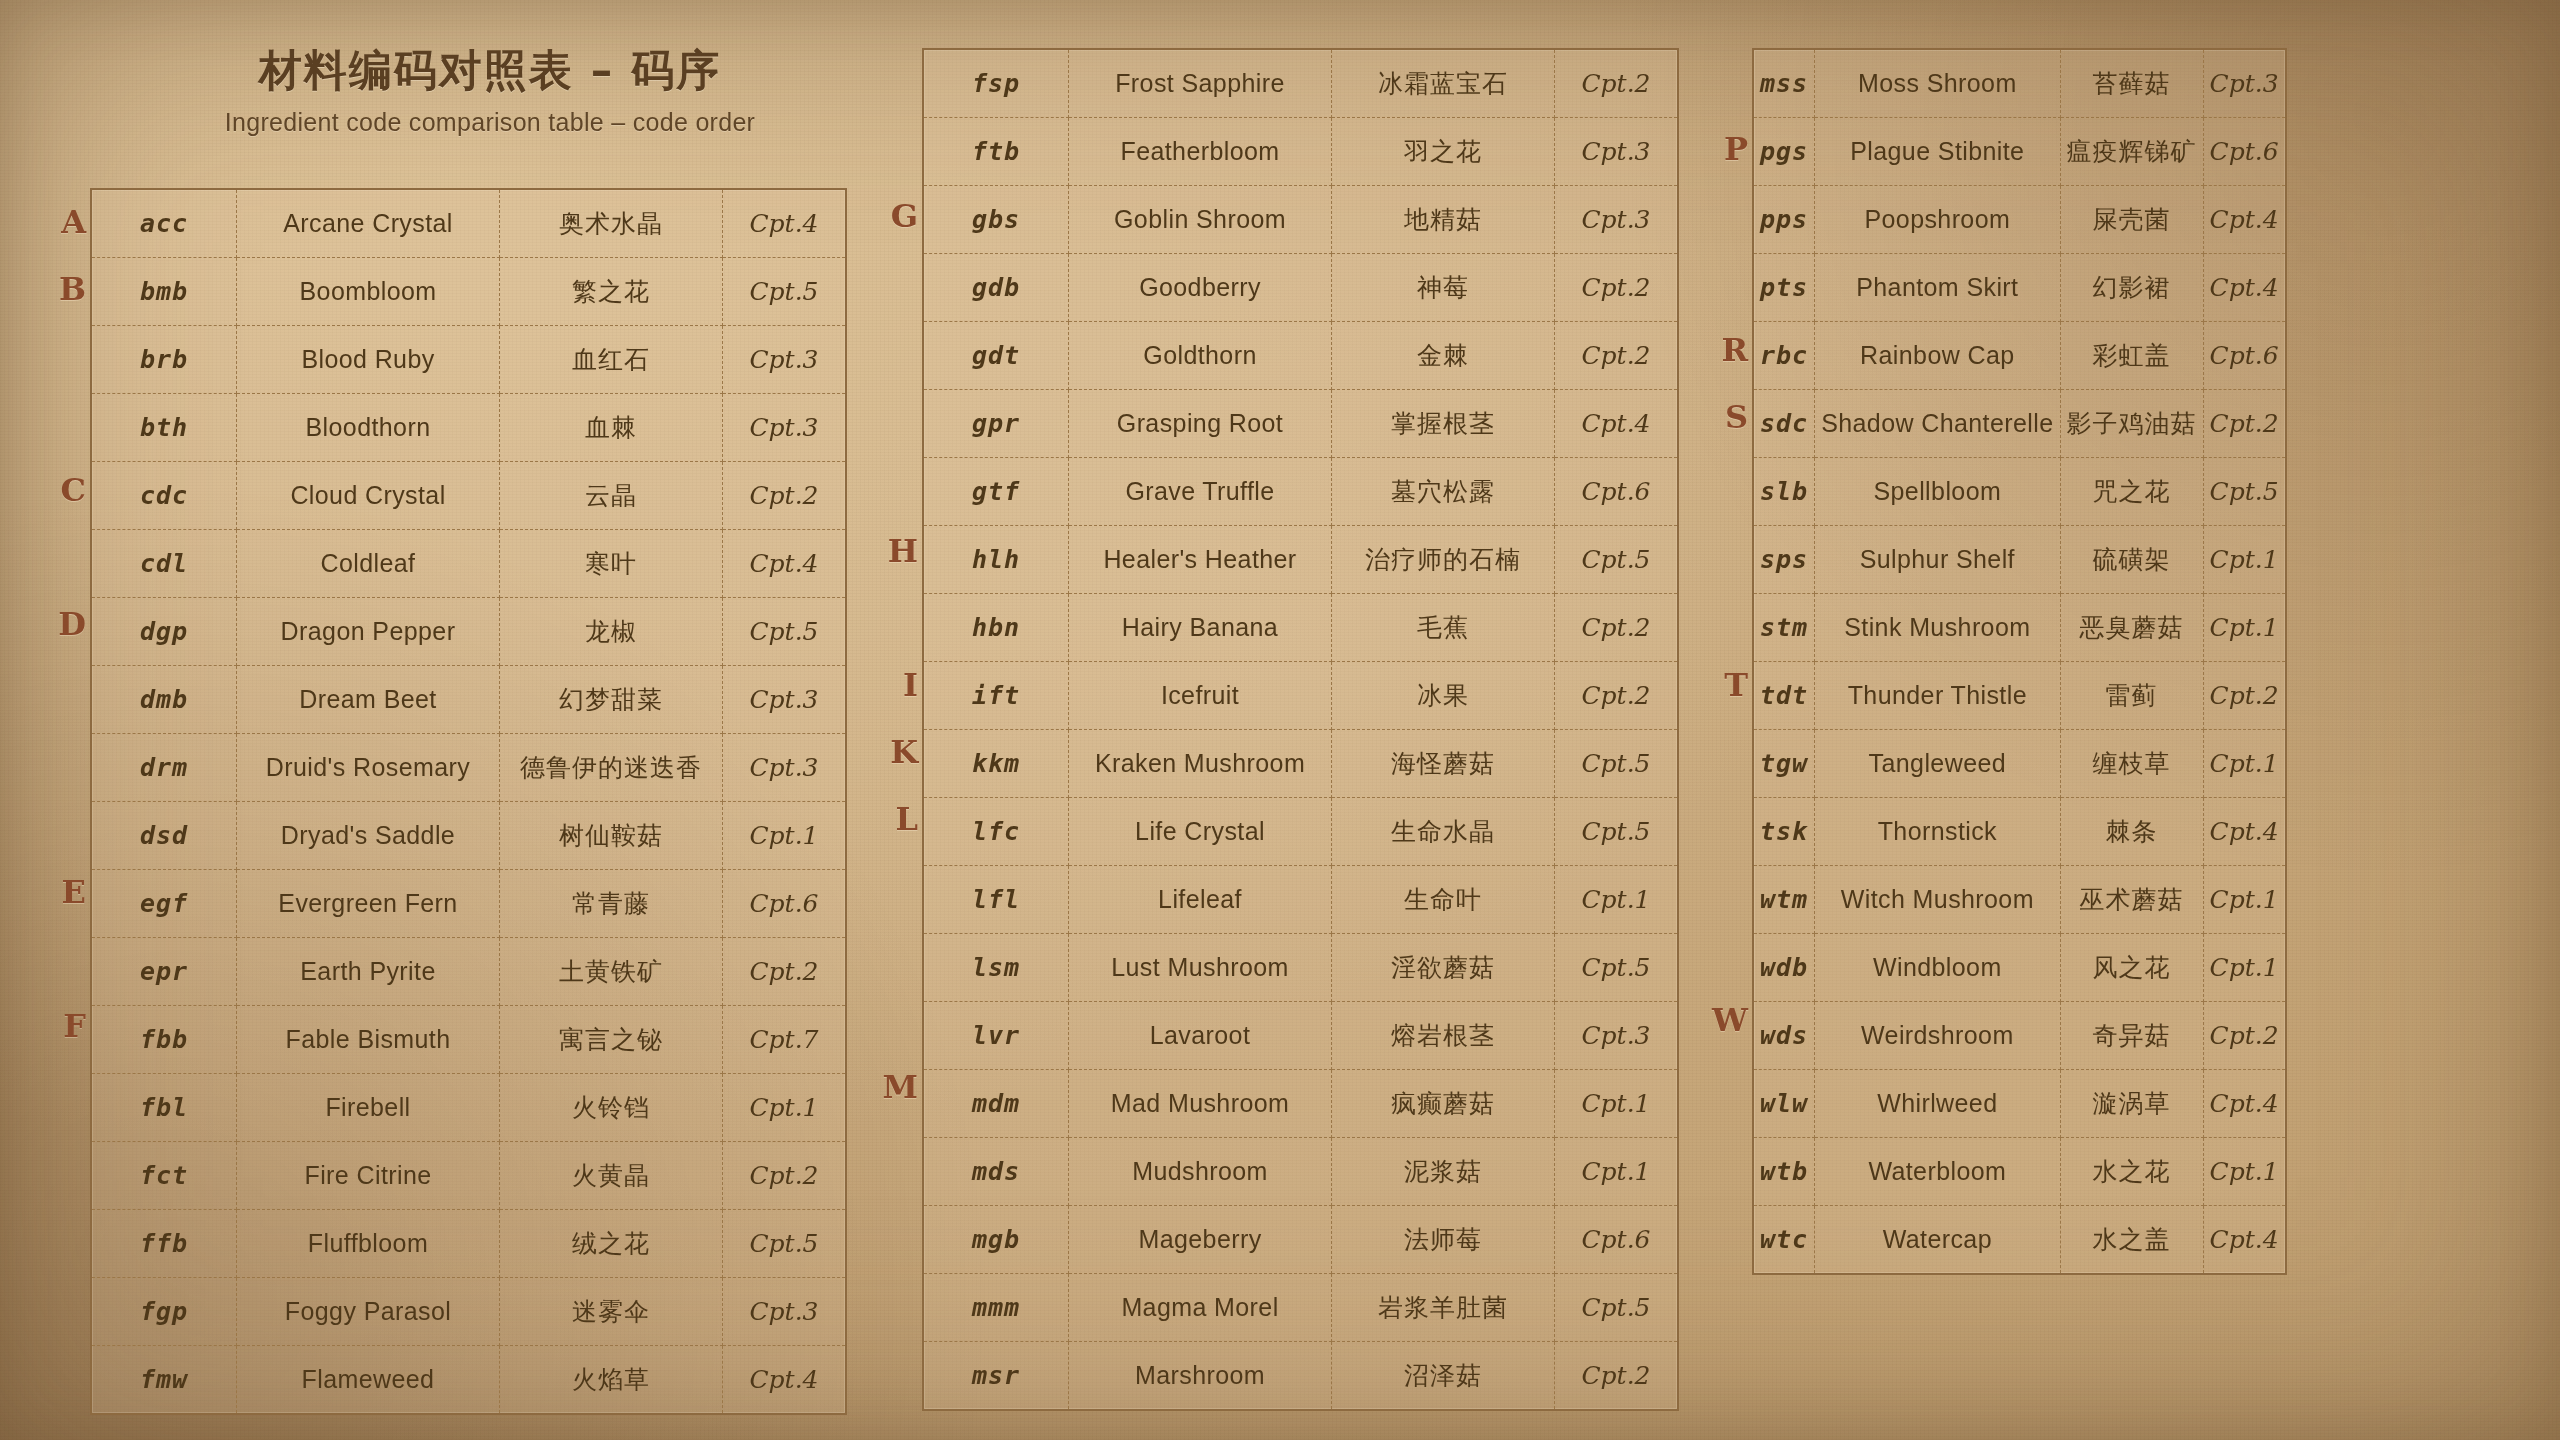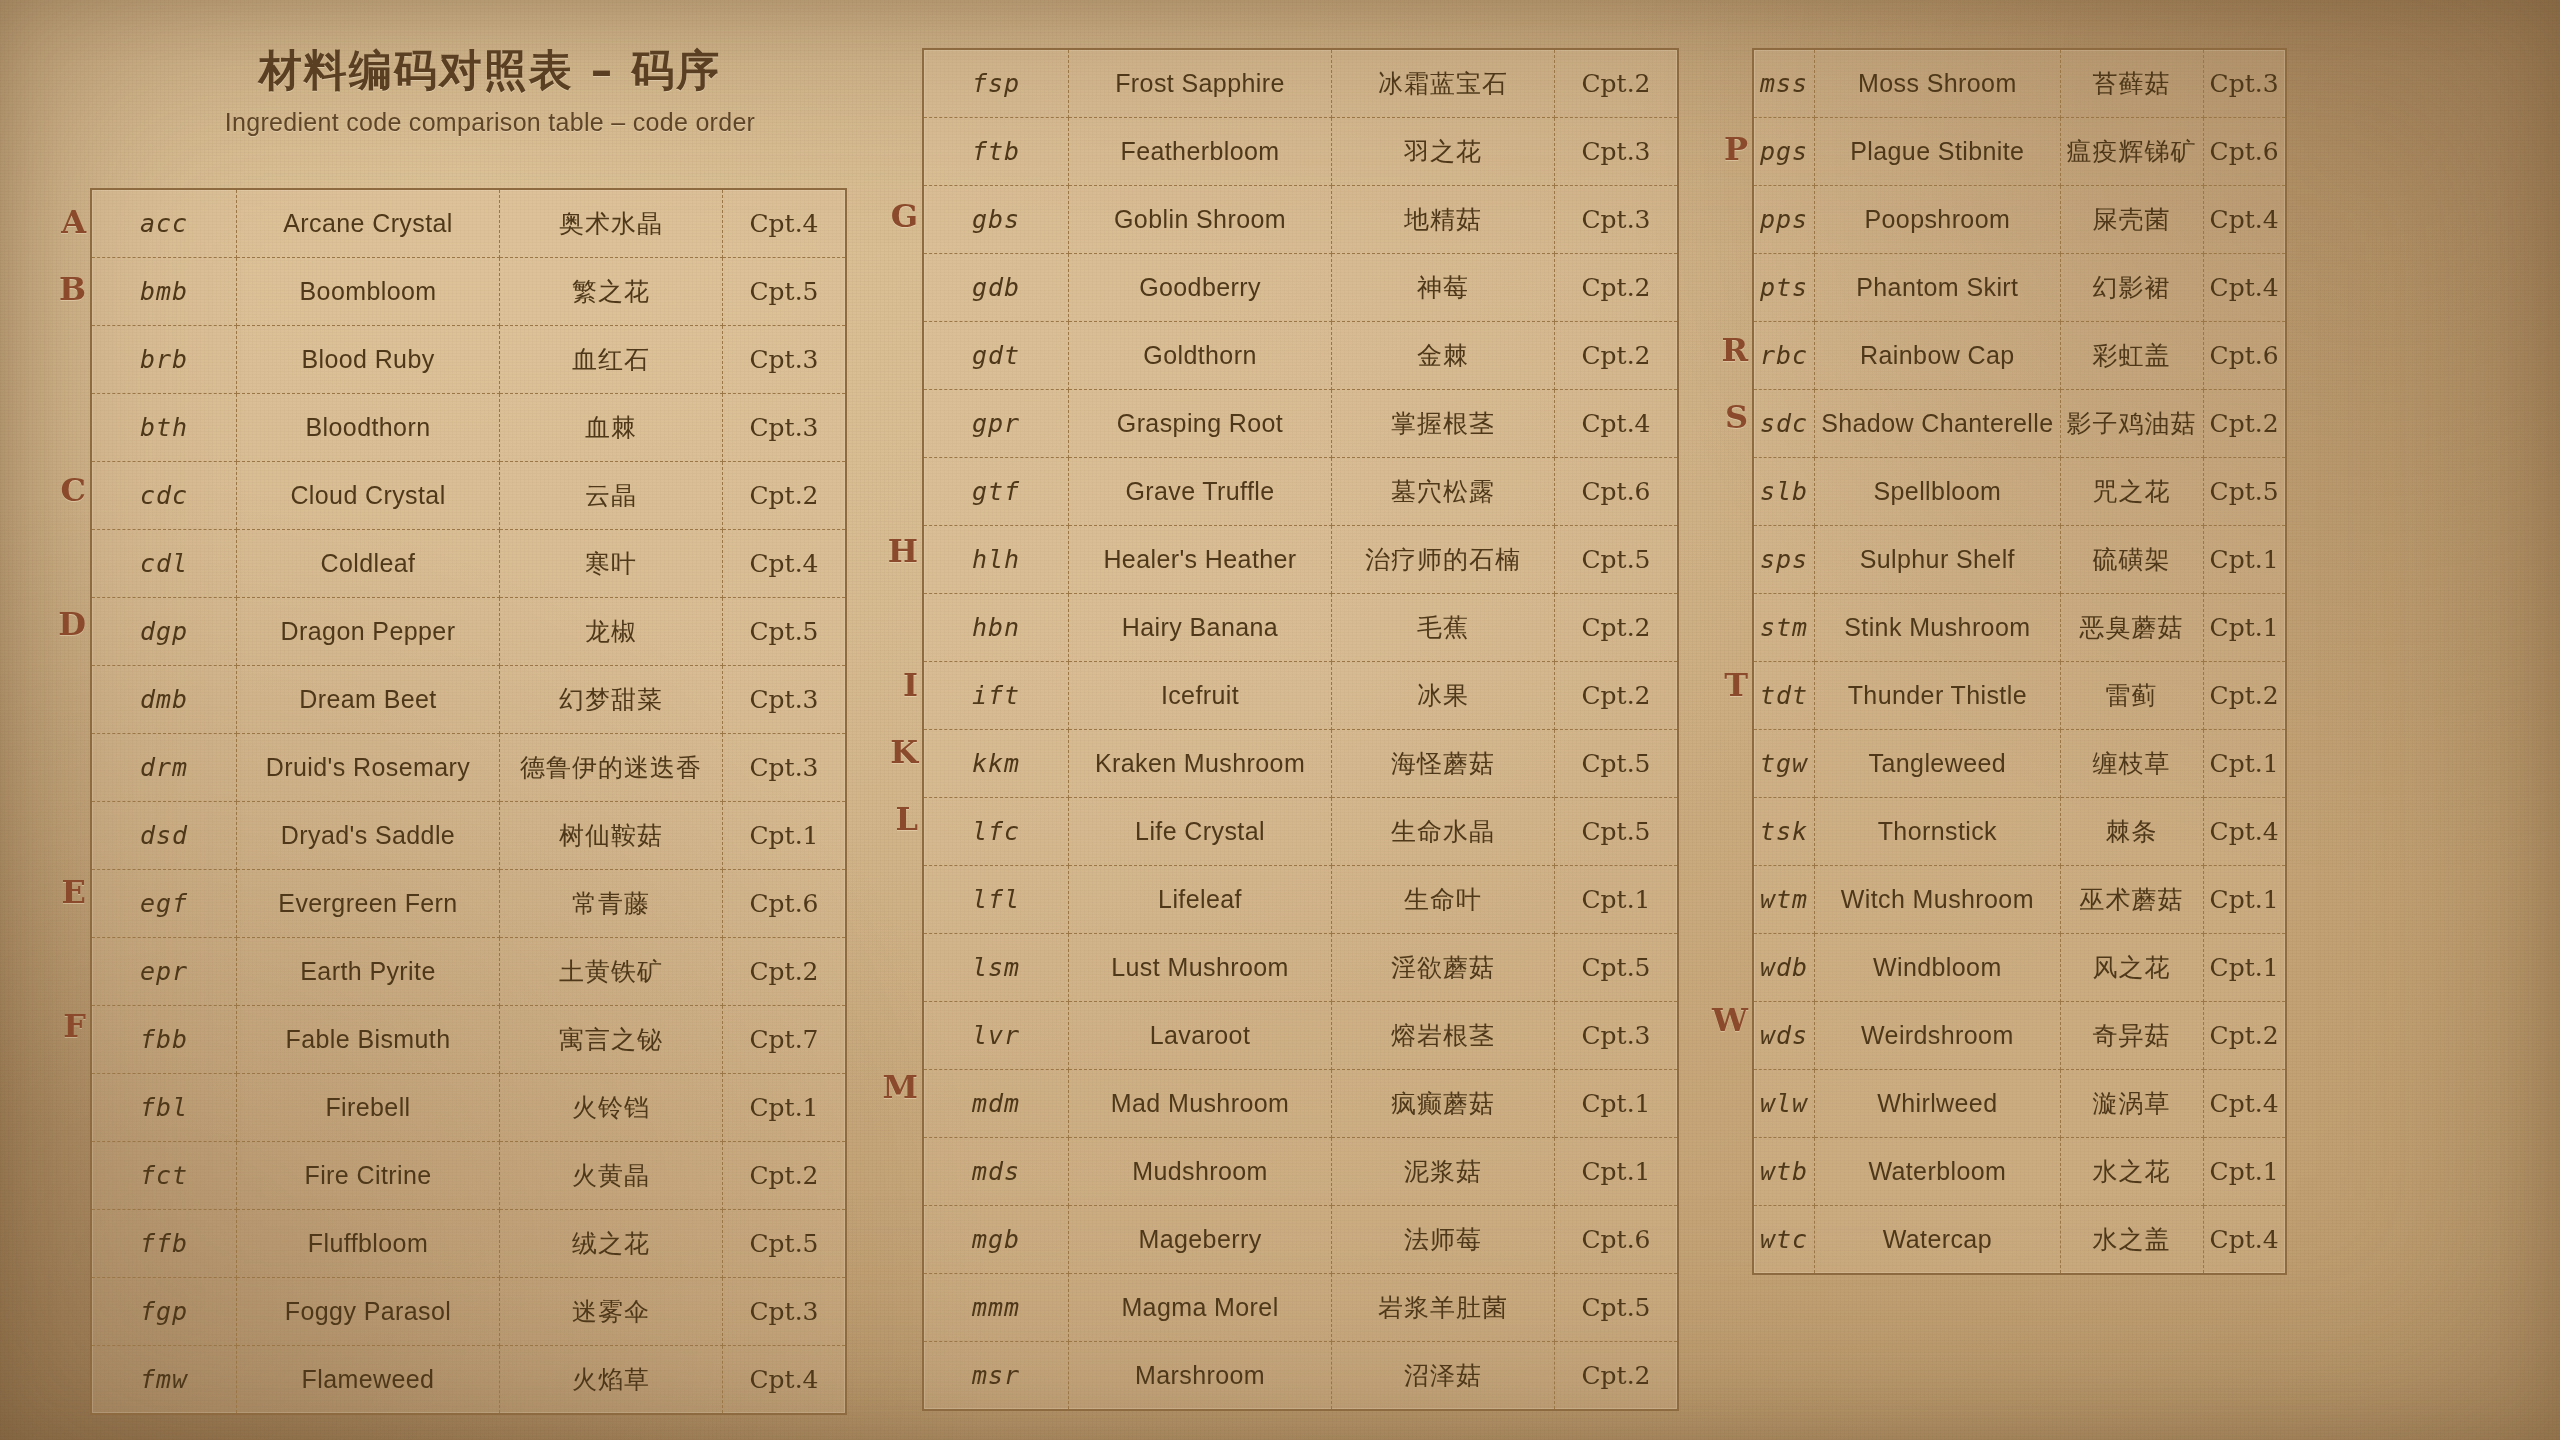--- a/index.html
+++ b/index.html
@@ -119,21 +119,21 @@
     white-space: nowrap;
     overflow: hidden;
     text-overflow: ellipsis;
   }
   table.codes tr:last-child td { border-bottom: none; }
 
   td.c-code {
     width: 132px;
     font-family: "DejaVu Sans Mono", monospace;
     font-style: italic;
-    font-weight: normal;
+    font-weight: bold;
     font-size: 31px;
     letter-spacing: 1px;
     color: #4b3517;
     border-right: 1px dashed #9b7748;
   }
   td.c-en {
     width: 250px;
     font-family: "Liberation Sans", sans-serif;
     font-size: 25px;
     color: #503a1b;
@@ -144,20 +144,21 @@
     width: 210px;
     font-family: "DejaVu Sans", sans-serif;
     font-size: 26px;
     color: #503a1b;
     border-right: 1px dashed #9b7748;
     letter-spacing: 1px;
   }
   td.c-cpt {
     width: 110px;
     font-family: "DejaVu Serif", serif;
+    font-style: italic;
     font-size: 24px;
     color: #5a4120;
   }
 </style>
 </head>
 <body>
 
 <div id="page">
 
   <div class="title-block">

